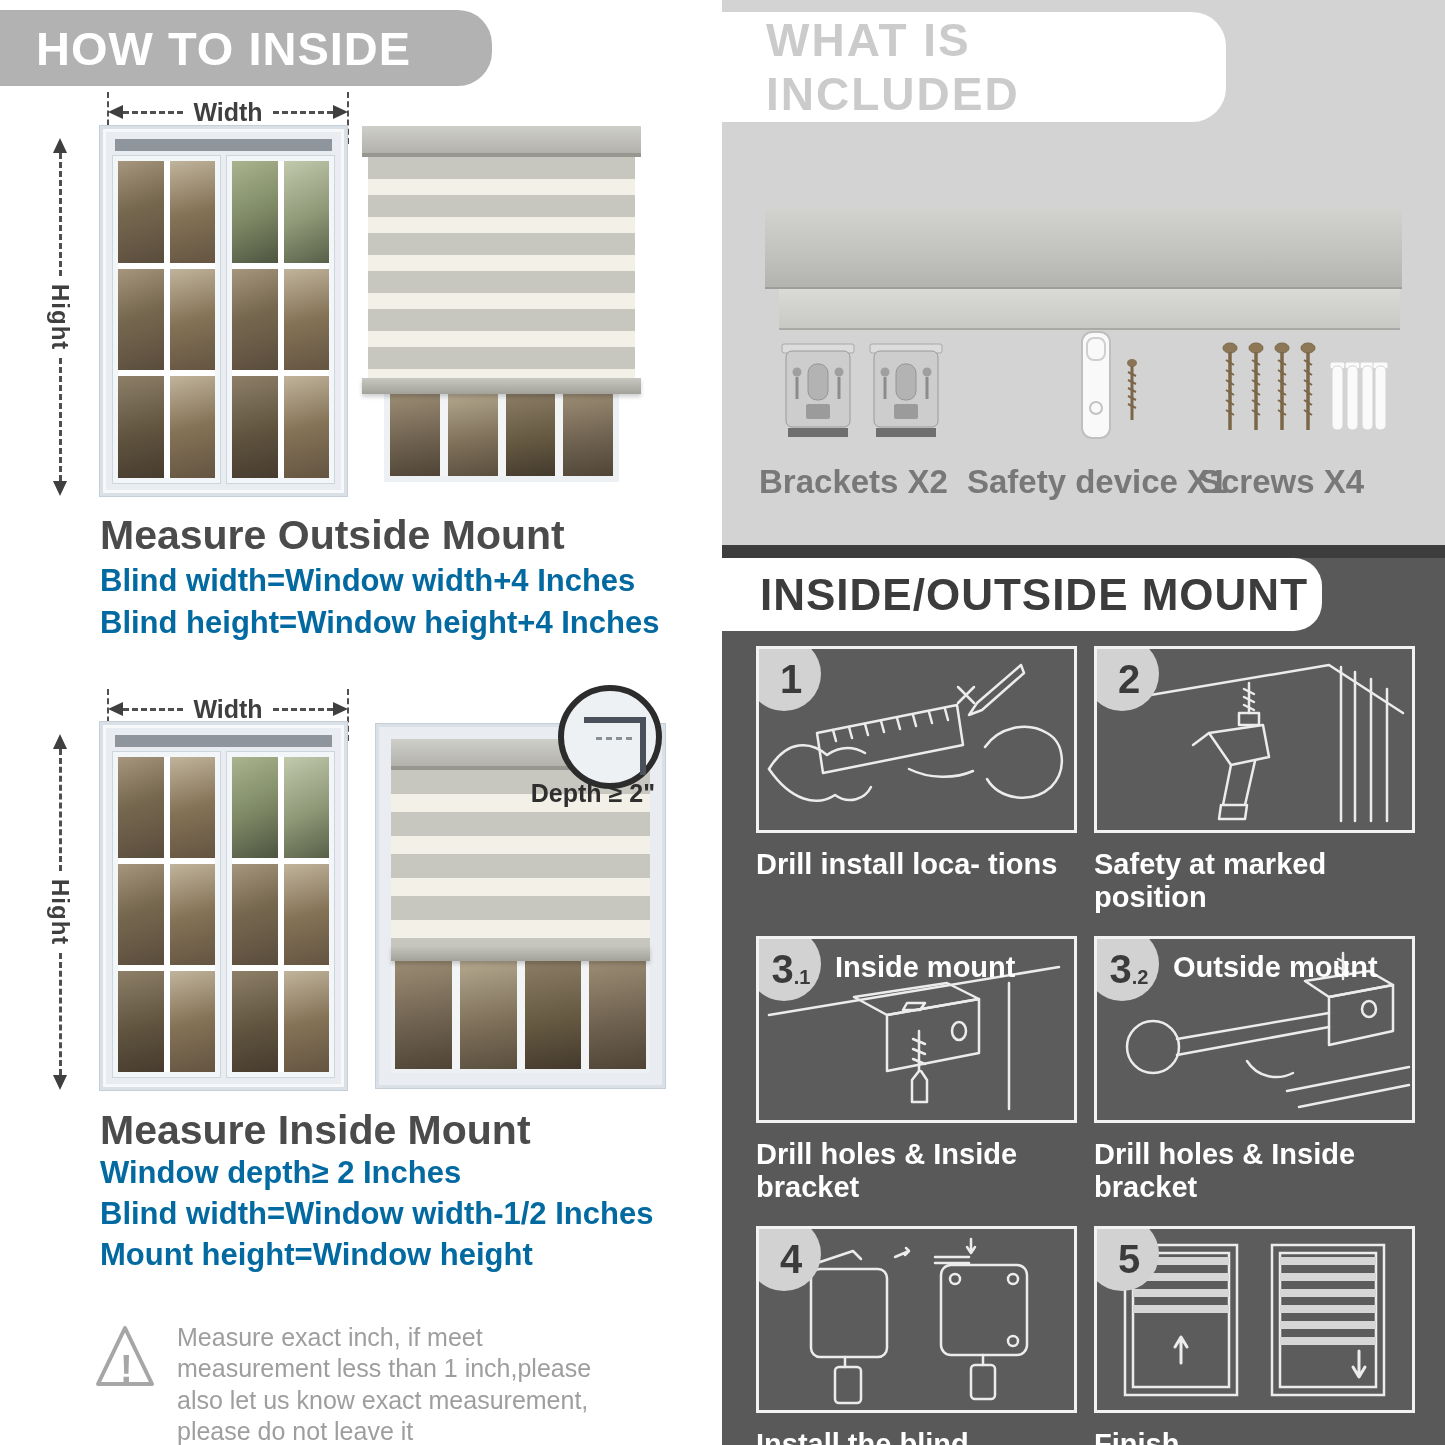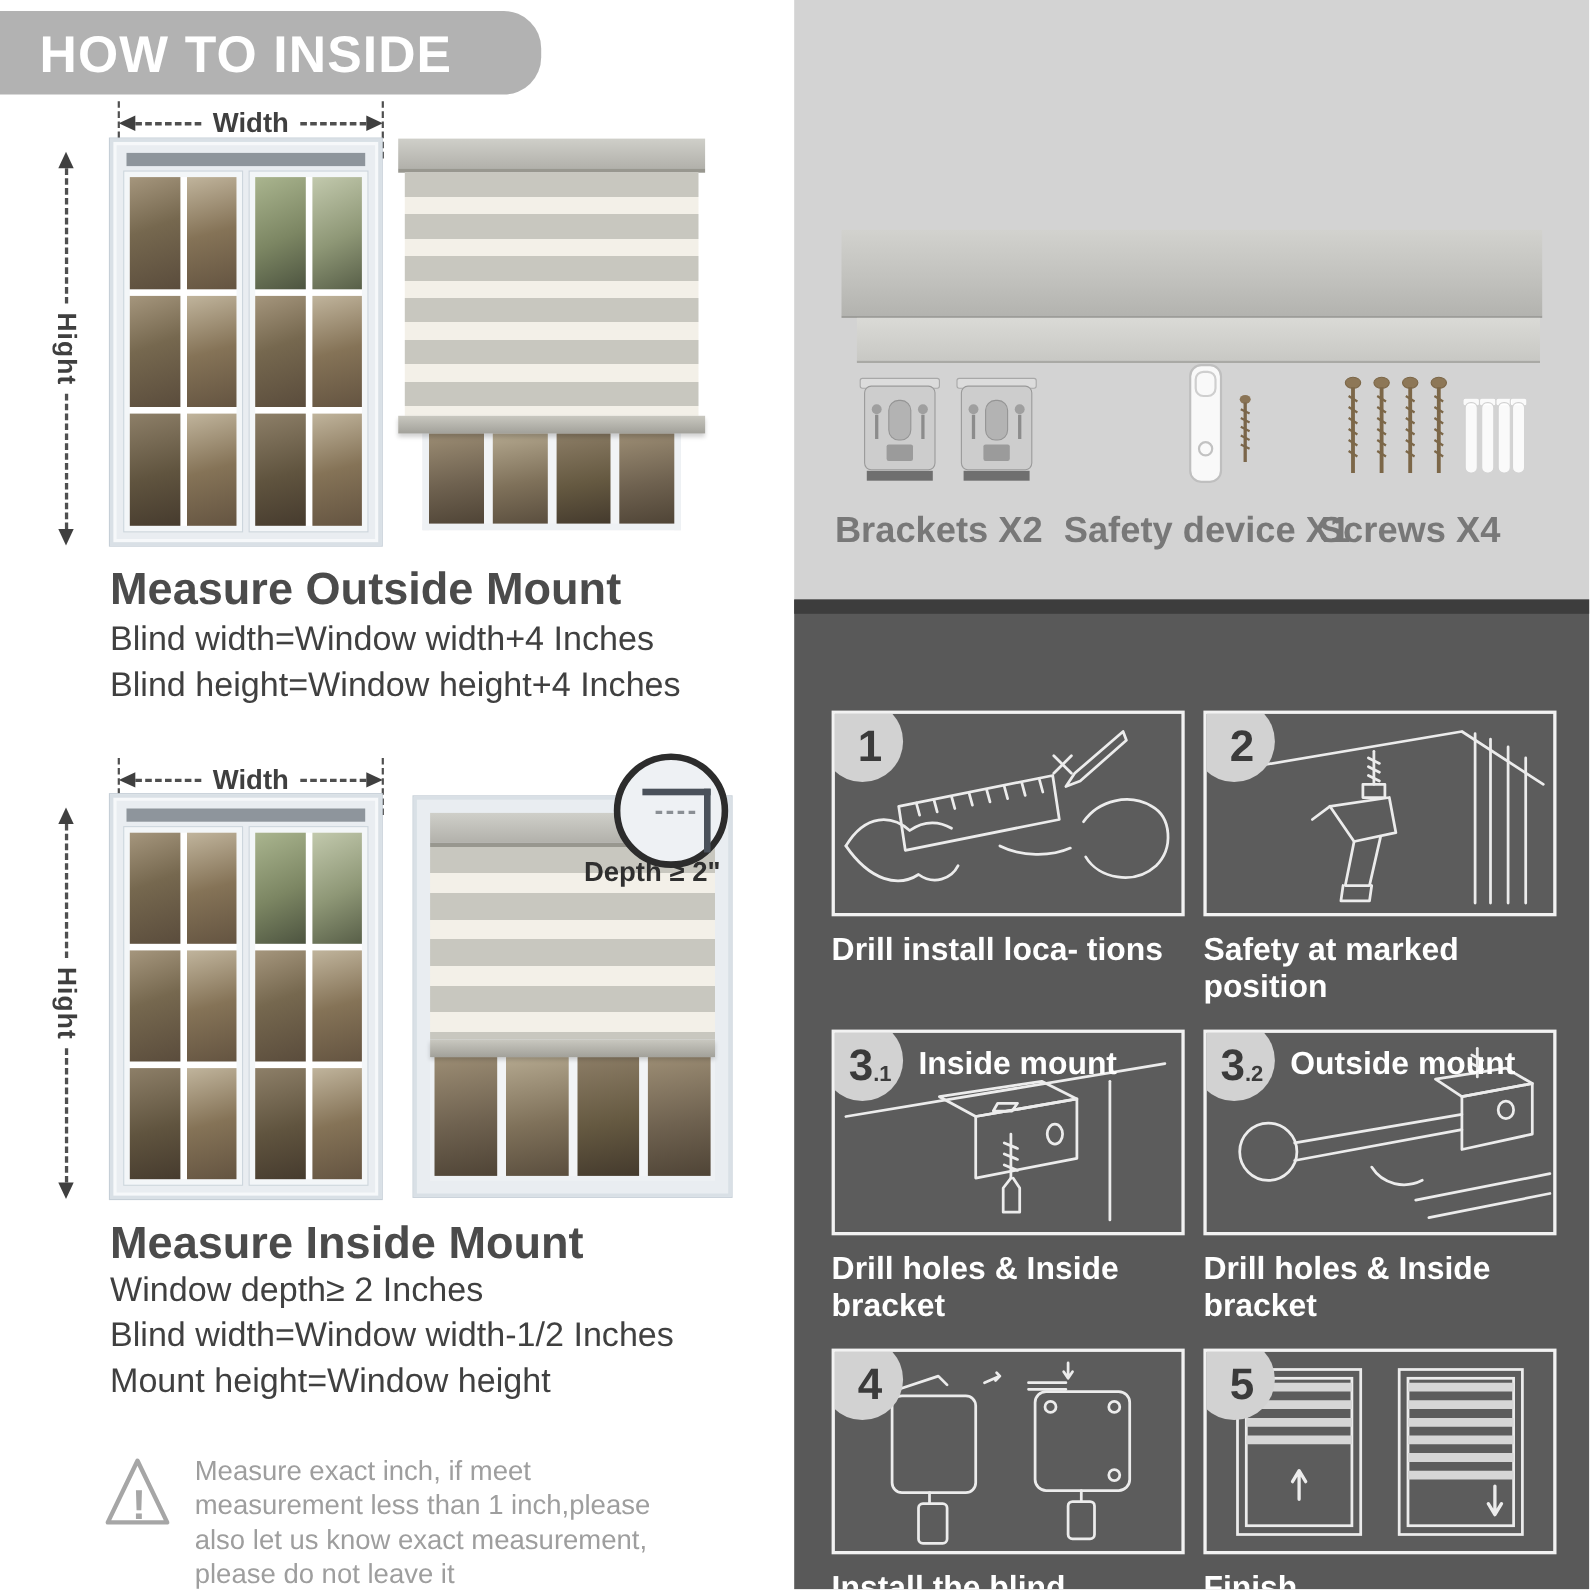--- a/index.html
+++ b/index.html
@@ -4,21 +4,21 @@
 <style>
   html,body{margin:0;padding:0;background:#ffffff;font-family:"Liberation Sans",sans-serif;}
   #canvas{position:relative;width:1445px;height:1445px;background:#ffffff;overflow:hidden;}
 
   
   .banner-how{position:absolute;left:0;top:10px;width:492px;height:76px;background:#b2b2b2;
     border-radius:0 34px 34px 0;display:flex;align-items:center;padding-left:36px;box-sizing:border-box;
     color:#ffffff;font-size:47px;font-weight:bold;letter-spacing:1px;}
 
   .fig-title{position:absolute;margin:0;color:#4b4b4b;font-size:41px;font-weight:bold;}
-  .fig-sub{position:absolute;margin:0;color:#404040;font-size:31px;font-weight:normal;}
+  .fig-sub{position:absolute;margin:0;color:#0369a1;font-size:31px;font-weight:bold;}
 
   
   .dim-w{position:absolute;display:flex;align-items:center;color:#3f3f3f;font-weight:bold;font-size:25px;height:24px;text-align:right;}
   .dim-w .dash{flex:1;border-top:3px dashed #4f4f4f;height:0;}
   .dim-w .dlbl{margin:0 10px;white-space:nowrap;}
   .dim-w::before,.dim-w::after{content:"";position:absolute;top:-8px;height:52px;border-left:2px dashed #4f4f4f;}
   .dim-w::before{left:-1px;}
   .dim-w::after{right:-1px;}
   .tri{width:0;height:0;flex:none;}
   .tri-l{border-top:7px solid transparent;border-bottom:7px solid transparent;border-right:15px solid #3f3f3f;}
@@ -228,20 +228,23 @@
     <p class="fig-sub" style="left:100px;top:1237px;">Mount height=Window height</p>
 
     <svg class="warn-tri" style="left:93px;top:1322px;" width="64" height="72" viewBox="0 0 64 72">
       <path d="M32 6 L59 62 L5 62 Z" fill="none" stroke="#a6a6a6" stroke-width="4" stroke-linejoin="round"></path>
     </svg>
     <span class="warn-excl" style="left:120px;top:1348px;">!</span>
     <div class="warn-text" style="left:177px;top:1322px;width:455px;">Measure exact inch, if meet measurement less than 1 inch,please also let us know exact measurement, please do not leave it</div>
   </section>
 
   <section class="sec-included">
+    <div class="banner-included">
+      <span>WHAT IS INCLUDED</span>
+    </div>
 
 
     <div class="rail-main"></div>
     <div class="rail-under"></div>
 
     <div class="item" style="left:58px;top:342px;">
       <svg width="76" height="100" viewBox="0 0 76 100">
         <rect x="2" y="2" width="72" height="9" rx="2" fill="#dcdcdc" stroke="#a8a8a8"></rect>
         <rect x="6" y="9" width="64" height="76" rx="6" fill="#cdcdcd" stroke="#9a9a9a"></rect>
         <rect x="28" y="22" width="20" height="36" rx="9" fill="#b3b3b3" stroke="#949494"></rect>
@@ -302,20 +305,23 @@
           <rect x="153" y="22" width="15" height="7" rx="2"></rect>
             <rect x="155" y="26" width="11" height="64" rx="5"></rect>
         </g>
       </svg>
     </div>
     <div class="item-lbl" style="left:477px;top:463px;width:200px;">Screws X4</div>
   </section>
 
   <section class="sec-mount">
     <div class="dark-strip"></div>
+    <div class="banner-mount">
+      <span>INSIDE/OUTSIDE MOUNT</span>
+    </div>
 
     <div class="steps">
 
       <div class="step">
         <div class="panel">
           <svg viewBox="0 0 315 181">
             <g fill="none" stroke="#ececec" stroke-width="2.5" stroke-linecap="round" stroke-linejoin="round">
               <path d="M10 120 C 28 90 52 92 68 106 C 82 96 96 98 106 104"></path>
               <path d="M10 120 C 32 152 58 158 76 146 C 90 156 106 150 112 138"></path>
               <path d="M58 84 L198 56 L204 96 L64 124 Z"></path>

